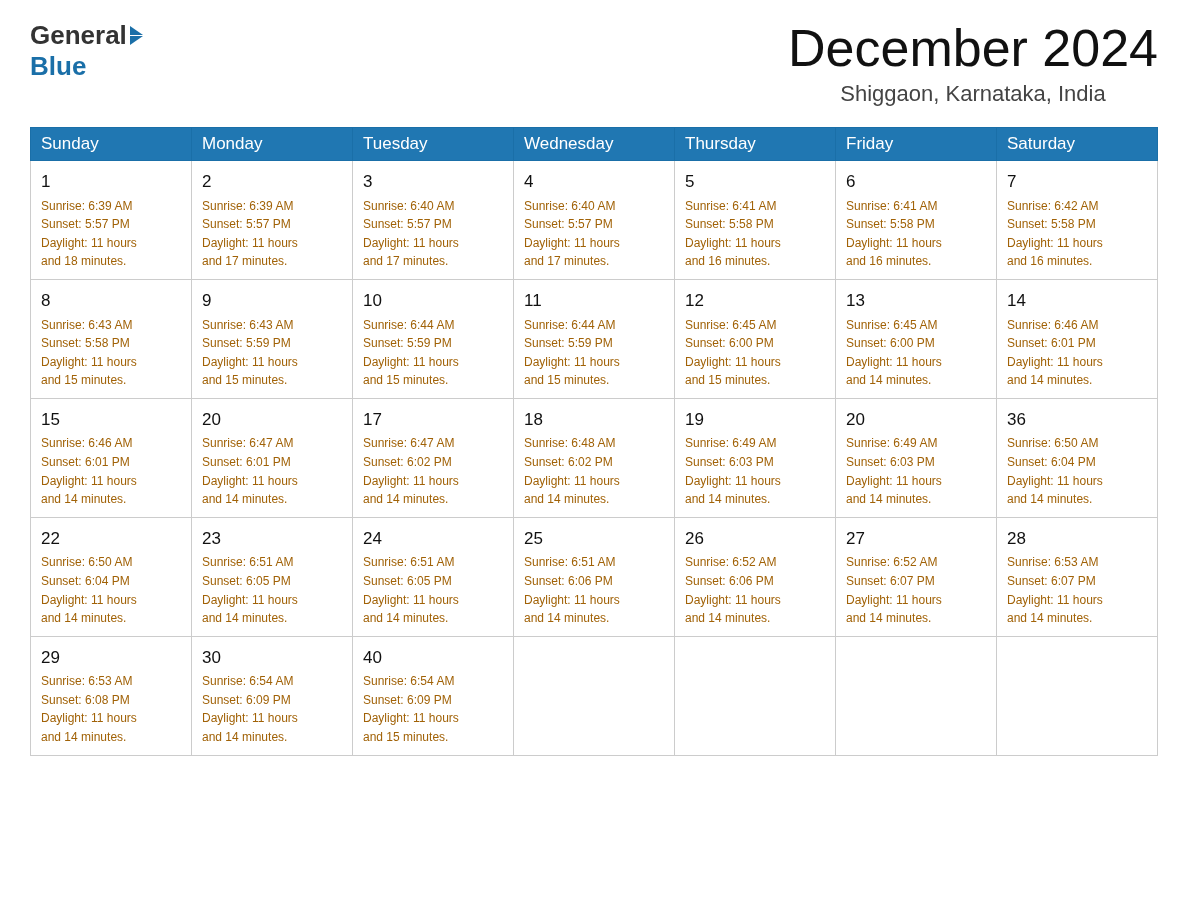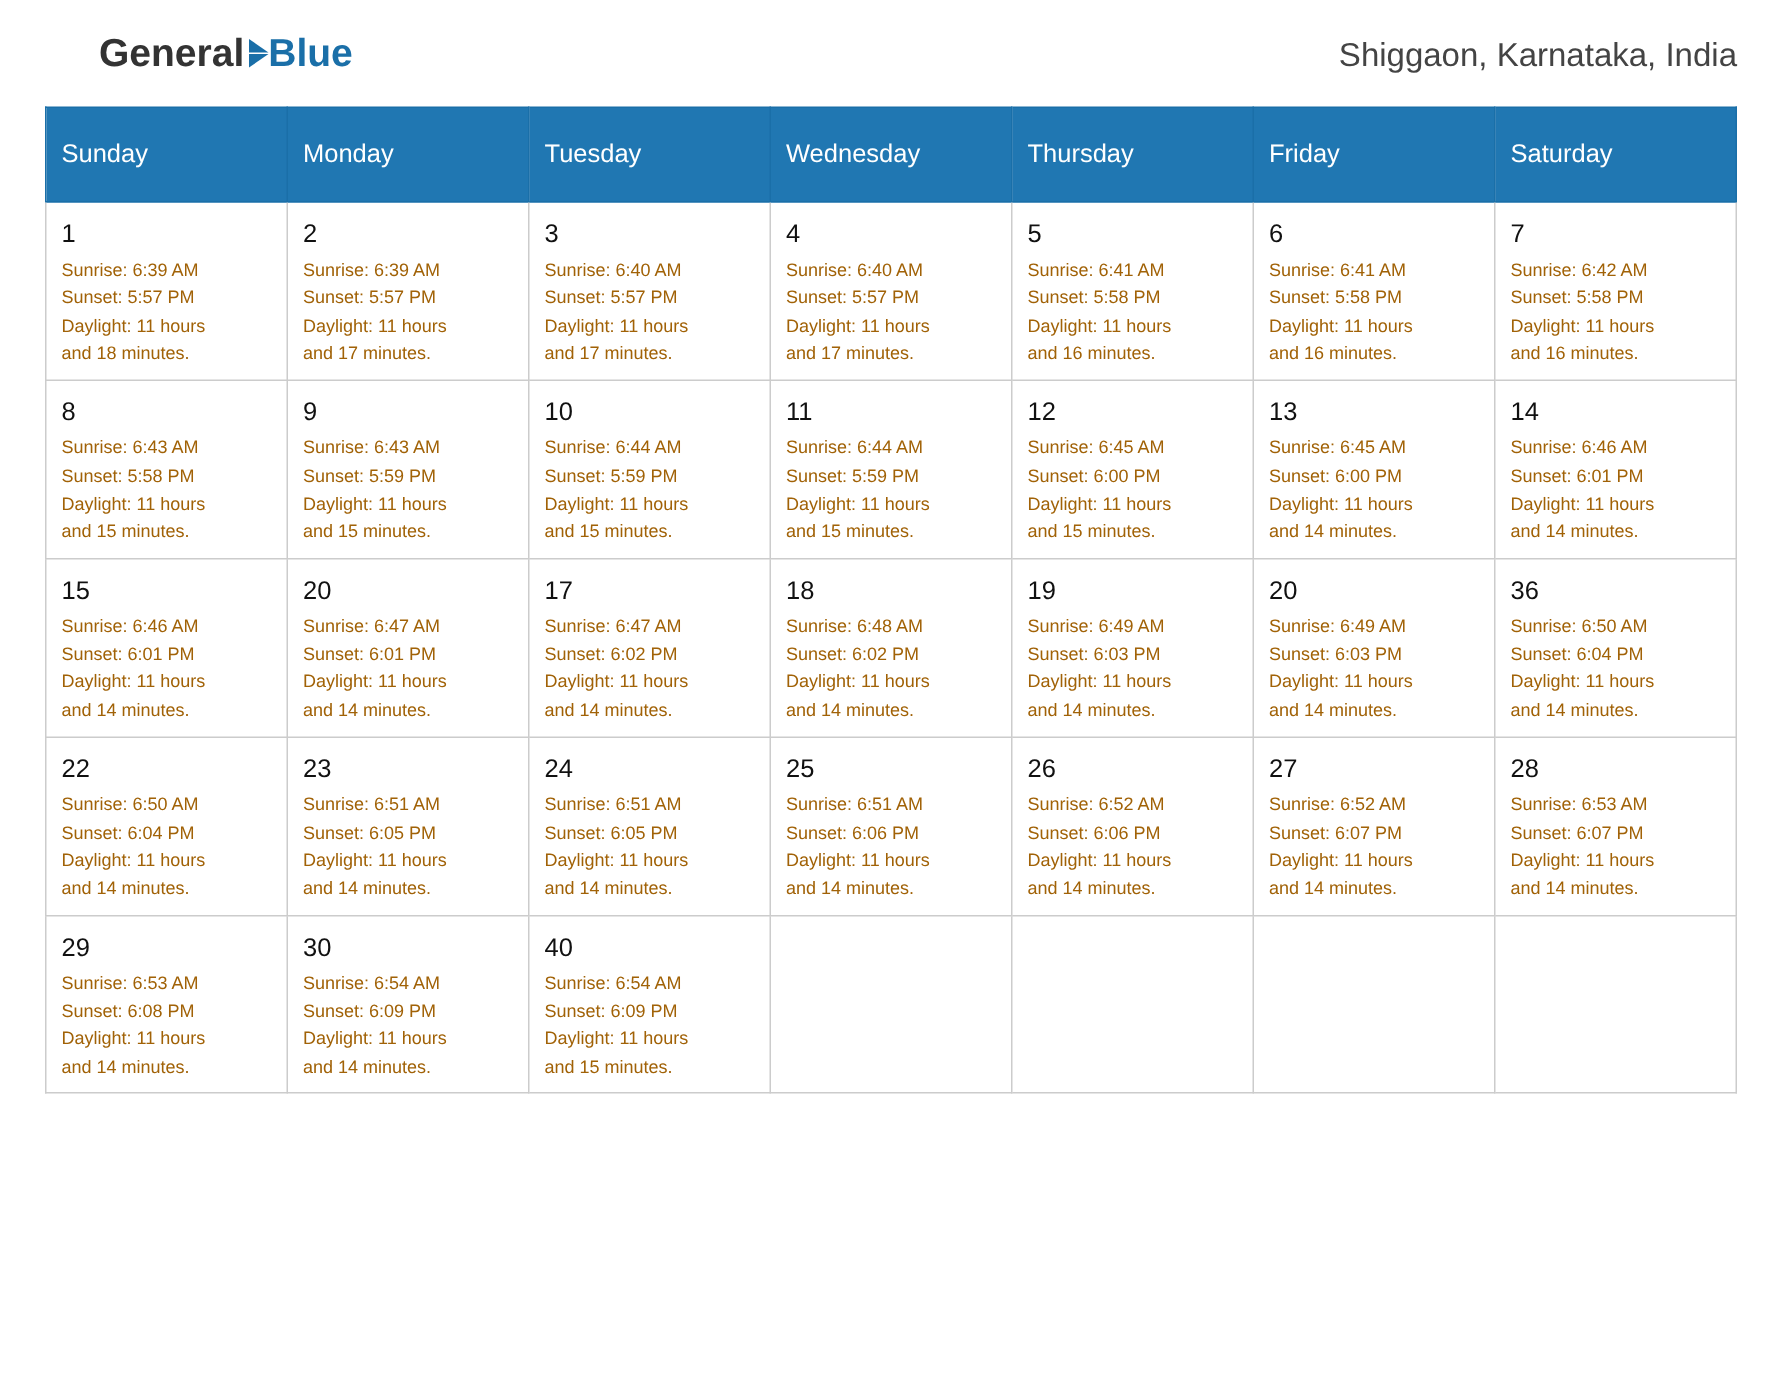--- a/index.html
+++ b/index.html
@@ -26,22 +26,21 @@
       font-weight: bold;
       color: #333;
     }
     .logo-blue {
       font-size: 26px;
       font-weight: bold;
       color: #1a6fa8;
     }
     .logo-stacked {
       display: flex;
-      flex-direction: row;
-      margin-left: 36px;
+      flex-direction: column;
     }
     .logo-row1 {
       display: flex;
       align-items: center;
     }
     .title-section {
       text-align: right;
     }
     .month-title {
       font-size: 52px;
@@ -58,21 +57,21 @@
     .calendar-table {
       width: 100%;
       border-collapse: collapse;
       border: 1px solid #999;
     }
     .calendar-table th {
       background-color: #2077b2;
       color: #ffffff;
       font-size: 17px;
       font-weight: normal;
-      padding: 21px 10px;
+      padding: 6px 10px;
       text-align: left;
       border: 1px solid #1a6fa8;
     }
     .calendar-table td {
       vertical-align: top;
       padding: 8px 10px;
       border: 1px solid #cccccc;
       width: 14.28%;
       min-height: 100px;
       font-size: 13px;
@@ -105,20 +104,21 @@
         <span class="logo-text-general">General</span>
         <div style="display:flex; flex-direction:column; margin-left:3px;">
           <div style="width:0;height:0;border-left:13px solid #1a6fa8;border-top:9px solid transparent;border-bottom:0px solid transparent; margin-bottom:1px;"></div>
           <div style="width:0;height:0;border-left:13px solid #1a6fa8;border-top:0px solid transparent;border-bottom:9px solid transparent;"></div>
         </div>
       </div>
       <span class="logo-blue">Blue</span>
     </div>
   </div>
   <div class="title-section">
+    <div class="month-title">December 2024</div>
     <div class="location-title">Shiggaon, Karnataka, India</div>
   </div>
 </div>
 
 <table class="calendar-table">
   <thead>
     <tr>
     <th>Sunday</th>
         <th>Monday</th>
         <th>Tuesday</th>

